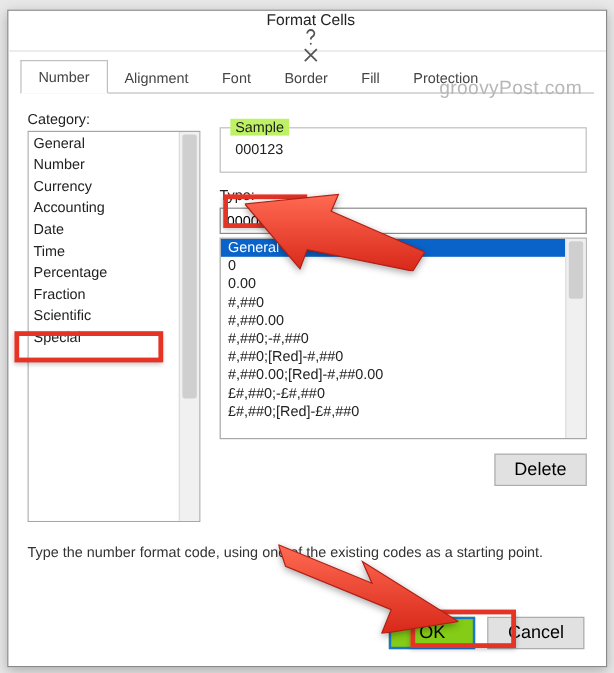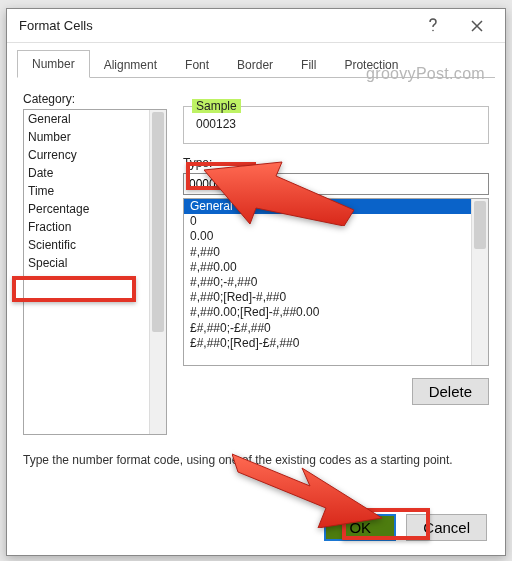--- a/index.html
+++ b/index.html
@@ -19,20 +19,21 @@
     border: 1px solid #888;
     box-shadow: 0 3px 10px rgba(0,0,0,.25);
   }
   
   .titlebar {
     height: 34px;
     display: flex;
     align-items: center;
     padding: 0 6px 0 12px;
     border-bottom: 1px solid #e0e0e0;
+    flex-direction: column;
   }
   .title { flex: 1; font-size: 13px; }
   .sysicon {
     width: 44px; height: 30px;
     display: flex; align-items: center; justify-content: center;
     color: #555;
   }
   .sysicon svg { width: 12px; height: 12px; stroke: #555; stroke-width: 1.5; fill: none; }
   .sysicon.help svg { width: 10px; height: 16px; }
   
@@ -125,21 +126,21 @@
   .format-item.sel { background: #0a63c9; color: #fff; }
   .btn {
     min-width: 72px;
     padding: 4px 16px;
     background: #e1e1e1;
     border: 1px solid #adadad;
     font-family: inherit;
     font-size: 15px;
     cursor: pointer;
   }
-  .btn.default { border: 2px solid #1a76d2; padding: 3px 15px; background: #4d7c0f; }
+  .btn.default { border: 2px solid #1a76d2; padding: 3px 15px; background: #84cc16; }
   .row-delete { display: flex; justify-content: flex-end; margin-top: 12px; }
   .hint { margin-top: 18px; font-size: 12px; color: #333; }
   .footer {
     position: absolute;
     right: 18px; bottom: 14px;
     display: flex; gap: 10px;
   }
   .watermark {
     position: absolute;
     right: 20px; top: 56px;
@@ -196,20 +197,21 @@
 
   <div class="body">
     <div class="columns">
       <div class="col-left">
         <div class="label">Category:</div>
         <div class="listbox">
           <div class="list-inner" id="cat-list">
               <div class="list-item">General</div>
               <div class="list-item">Number</div>
               <div class="list-item">Currency</div>
+              <div class="list-item">Accounting</div>
               <div class="list-item">Date</div>
               <div class="list-item">Time</div>
               <div class="list-item">Percentage</div>
               <div class="list-item">Fraction</div>
               <div class="list-item">Scientific</div>
               <div class="list-item">Special</div>
             </div>
           <div class="scrollbar-v">
             <div class="scroll-thumb" style="top:2px;height:220px"></div>
           </div>

